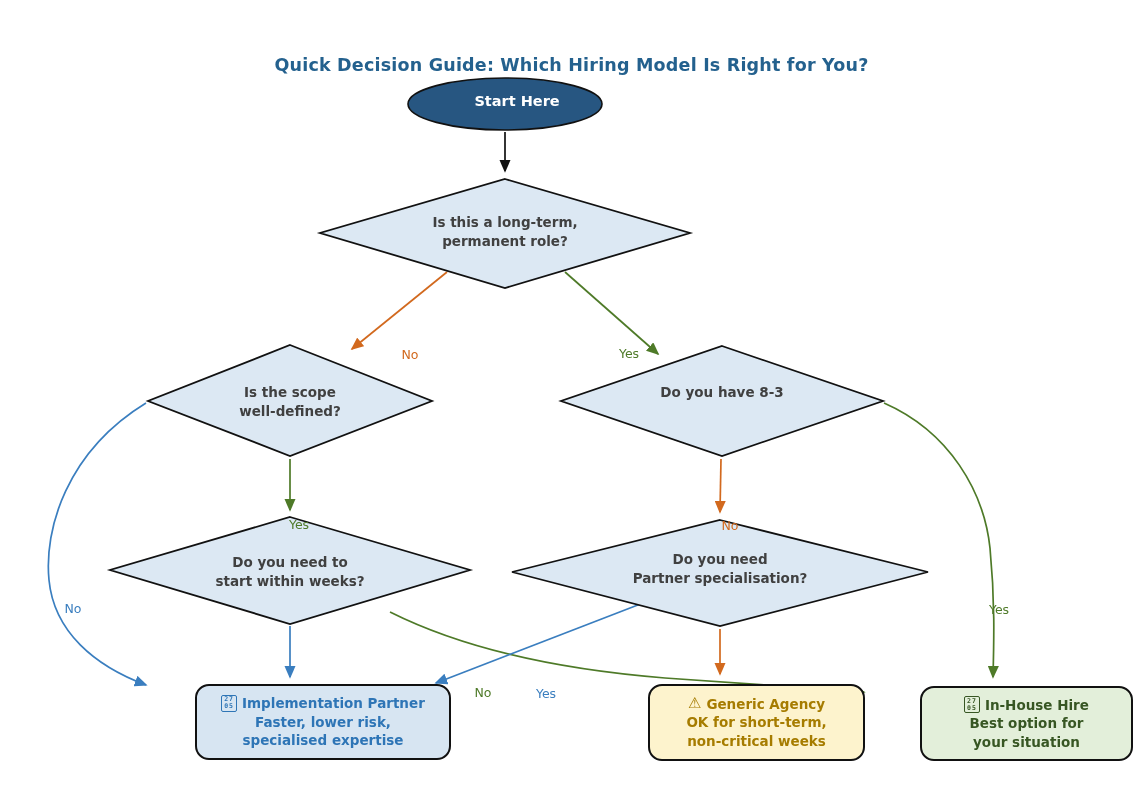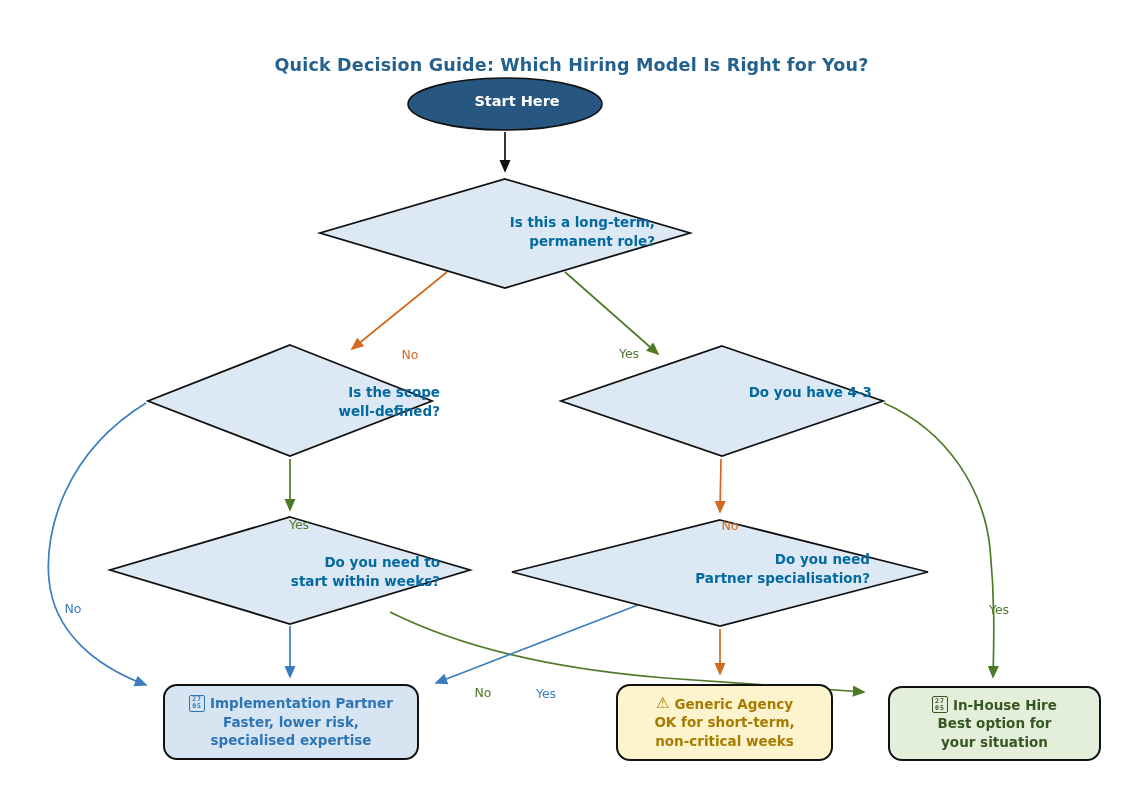--- a/index.html
+++ b/index.html
@@ -11,41 +11,41 @@
 
   .title {
     position:absolute; top:55px; left:0; width:1143px; text-align:center;
     font-size:17.5px; font-weight:bold; color:#24618e; letter-spacing:0.2px;
   }
   .start-label {
     position:absolute; left:409px; top:93px; width:192px; text-align:center;
     color:#ffffff; font-weight:bold; font-size:14.5px;margin-left:12px;
   }
   .node-label {
-    position:absolute; text-align:right; font-weight:bold; color:#0369a1;
+    position:absolute; text-align:center; font-weight:bold; color:#404040;
     font-size:13.5px; line-height:1.38;
   }
   .nl-longterm { left:355px; top:213px; width:300px; }
   .nl-scope    { left:140px; top:383px; width:300px; }
   .nl-months   { left:572px; top:383px; width:300px; }
   .nl-weeks    { left:140px; top:553px; width:300px; }
   .nl-frappe   { left:570px; top:550px; width:300px; }
 
   .edge-label {
     position:absolute; font-size:12.5px; transform:translate(-50%,-50%);
     white-space:nowrap; background:transparent;margin-top:38px;
   }
   .c-no   { color:#d2691e; }
   .c-yes  { color:#4e7a28; }
   .c-blue { color:#3a7ebf; }
 
   .outcome {
     position:absolute; border:2px solid #111111; border-radius:14px;
     display:flex; flex-direction:column; justify-content:center; align-items:center;
-    text-align:center; font-weight:bold; font-size:13.5px; line-height:1.38;
+    text-align:center; font-weight:bold; font-size:13.5px; line-height:1.38;margin-left:32px;
   }
   .outcome .trow { display:flex; align-items:center; justify-content:center; gap:5px; }
   .oc-partner { left:163px; top:684px; width:252px; height:72px; background:#d7e5f2; color:#2e75b6; }
   .oc-agency  { left:616px; top:684px; width:213px; height:73px; background:#fdf3cd; color:#a67c00; }
   .oc-inhouse { left:888px; top:686px; width:209px; height:71px; background:#e3efda; color:#375623; }
 
   .tofu {
     display:inline-flex; flex-direction:column; justify-content:center; align-items:center;
     border:1.2px solid currentColor; border-radius:2px;
     font-family:"DejaVu Sans Mono","Liberation Mono",monospace;
@@ -101,21 +101,21 @@
 
   <div class="node-label nl-longterm">
     <div>Is this a long-term,</div>
     <div>permanent role?</div>
   </div>
   <div class="node-label nl-scope">
     <div>Is the scope</div>
     <div>well-defined?</div>
   </div>
   <div class="node-label nl-months">
-    <div>Do you have 4-3</div>
+    <div>Do you have 8-3</div>
   </div>
   <div class="node-label nl-weeks">
     <div>Do you need to</div>
     <div>start within weeks?</div>
   </div>
   <div class="node-label nl-frappe">
     <div>Do you need</div>
     <div>Partner specialisation?</div>
   </div>
 

